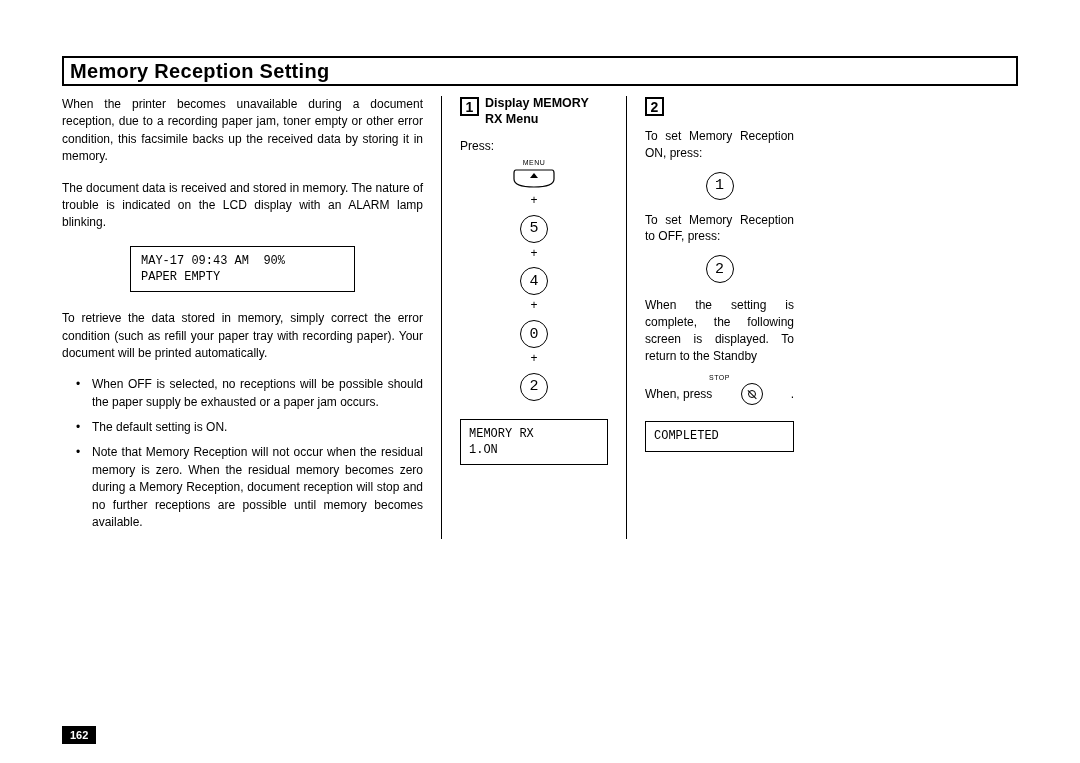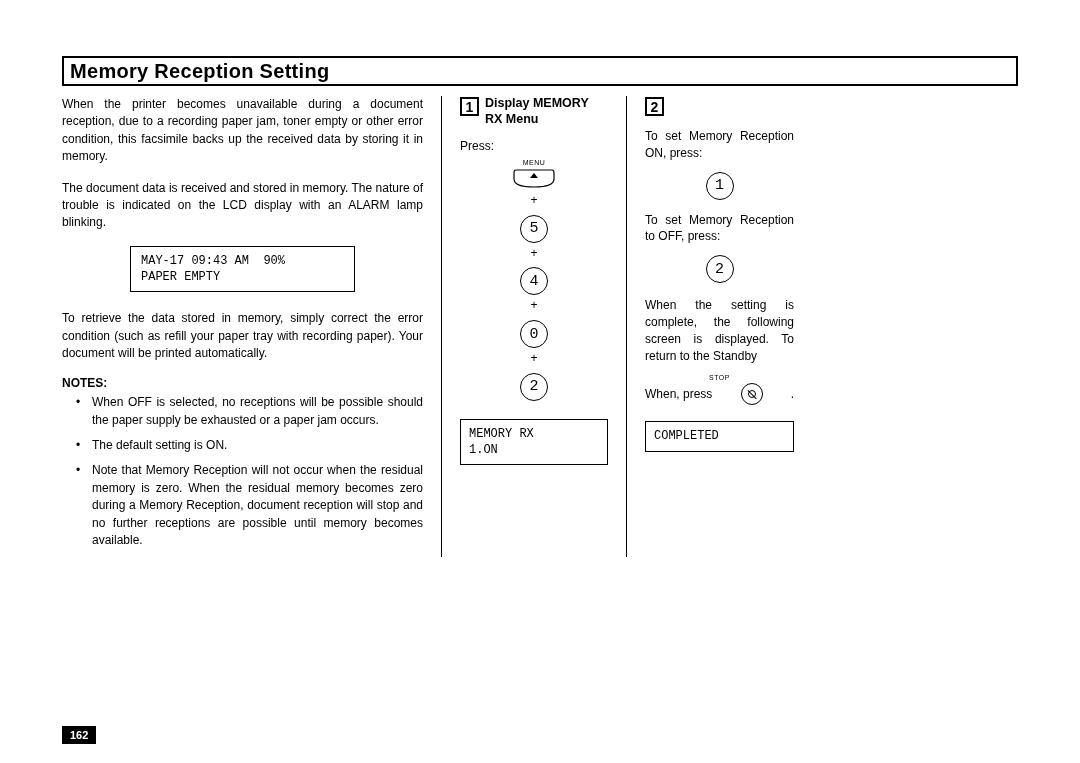--- a/index.html
+++ b/index.html
@@ -46,21 +46,20 @@
   </div>
 
   <div class="cols">
 
     <div class="col col1">
       <p class="body-text">When the printer becomes unavailable during a document reception, due to a recording paper jam, toner empty or other error condition, this facsimile backs up the received data by storing it in memory.</p>
       <p class="body-text">The document data is received and stored in memory. The nature of trouble is indicated on the LCD display with an ALARM lamp blinking.</p>
       <div class="lcd">MAY-17 09:43 AM  90%
 PAPER EMPTY</div>
       <p class="body-text">To retrieve the data stored in memory, simply correct the error condition (such as refill your paper tray with recording paper). Your document will be printed automatically.</p>
-      <p class="notes-head">NOTES:</p>
       <ul class="notes">
         <li>When OFF is selected, no receptions will be possible should the paper supply be exhausted or a paper jam occurs.</li>
         <li>The default setting is ON.</li>
         <li>Note that Memory Reception will not occur when the residual memory is zero. When the residual memory becomes zero during a Memory Reception, document reception will stop and no further receptions are possible until memory becomes available.</li>
       </ul>
     </div>
 
     <div class="col col2">
       <div class="step-head">
         <div class="step-num">1</div>

